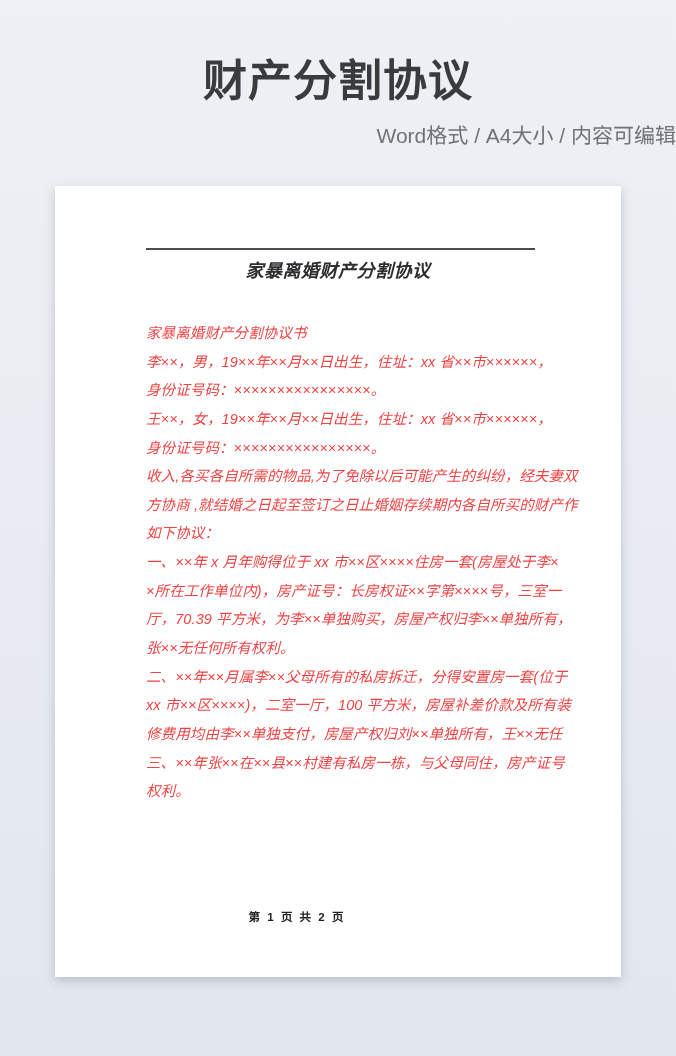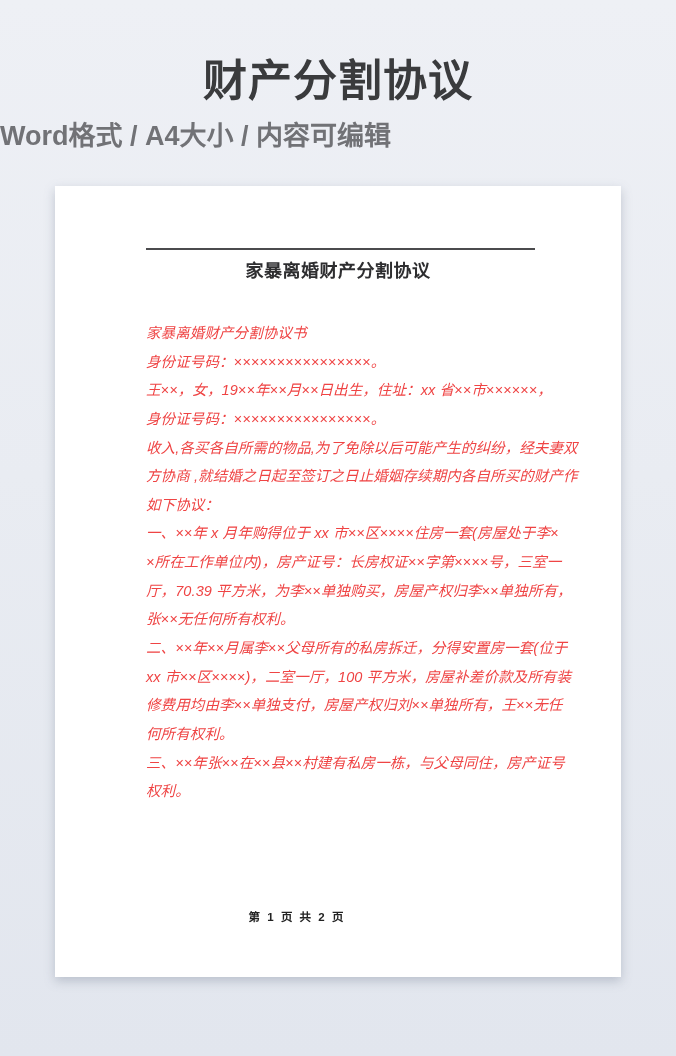--- a/index.html
+++ b/index.html
@@ -34,24 +34,24 @@
     line-height: 50px;
     font-weight: 800;
     letter-spacing: 1px;
     color: #3a3b3d;
   }
   .tpl-subtitle {
     position: absolute;
     top: 119px;
     left: 0; right: 0;
     margin: 0;
-    text-align: left;
-    font-size: 27px;
+    text-align: right;
+    font-size: 21px;
     line-height: 34px;
-    font-weight: 700;
+    font-weight: 400;
     color: #717276;
   }
   
   .paper {
     position: absolute;
     left: 55px;
     top: 186px;
     width: 566px;
     height: 791px;
     background: #ffffff;
@@ -70,20 +70,21 @@
     top: 72px;
     left: 0;
     width: 566px;
     margin: 0;
     text-align: center;
     font-size: 18px;
     line-height: 26px;
     font-weight: 700;
     color: #2e2e30;
     letter-spacing: 0.5px;
+    font-style: italic;
   }
   .doc-body {
     position: absolute;
     top: 133px;
     left: 91px;
     width: 395px;
     font-size: 14.5px;
     line-height: 28.65px;
     color: #ef4444;
     letter-spacing: 0.1px;
@@ -114,33 +115,33 @@
   <header class="tpl-header">
     <h1 class="tpl-title">财产分割协议</h1>
     <p class="tpl-subtitle">Word格式 / A4大小 / 内容可编辑</p>
   </header>
 
   <section class="paper">
     <div class="rule"></div>
     <h2 class="doc-title">家暴离婚财产分割协议</h2>
     <div class="doc-body">
         <div class="doc-line">家暴离婚财产分割协议书</div>
+        <div class="doc-line">李××，男，19××年××月××日出生，住址：xx 省××市××××××，</div>
         <div class="doc-line">身份证号码：××××××××××××××××。</div>
         <div class="doc-line">王××，女，19××年××月××日出生，住址：xx 省××市××××××，</div>
         <div class="doc-line">身份证号码：××××××××××××××××。</div>
         <div class="doc-line">收入,各买各自所需的物品,为了免除以后可能产生的纠纷，经夫妻双</div>
         <div class="doc-line">方协商 ,就结婚之日起至签订之日止婚姻存续期内各自所买的财产作</div>
         <div class="doc-line">如下协议：</div>
         <div class="doc-line">一、××年 x 月年购得位于 xx 市××区××××住房一套(房屋处于李×</div>
         <div class="doc-line">×所在工作单位内)，房产证号：长房权证××字第××××号，三室一</div>
         <div class="doc-line">厅，70.39 平方米，为李××单独购买，房屋产权归李××单独所有，</div>
         <div class="doc-line">张××无任何所有权利。</div>
         <div class="doc-line">二、××年××月属李××父母所有的私房拆迁，分得安置房一套(位于</div>
         <div class="doc-line">xx 市××区××××)，二室一厅，100 平方米，房屋补差价款及所有装</div>
         <div class="doc-line">修费用均由李××单独支付，房屋产权归刘××单独所有，王××无任</div>
-        <div class="doc-line">何所有权利。</div>
         <div class="doc-line">三、××年张××在××县××村建有私房一栋，与父母同住，房产证号</div>
         <div class="doc-line">权利。</div>
       </div>
     <div class="page-footer">第 1 页 共 2 页</div>
   </section>
 
 </div>
 
 </body></html>

